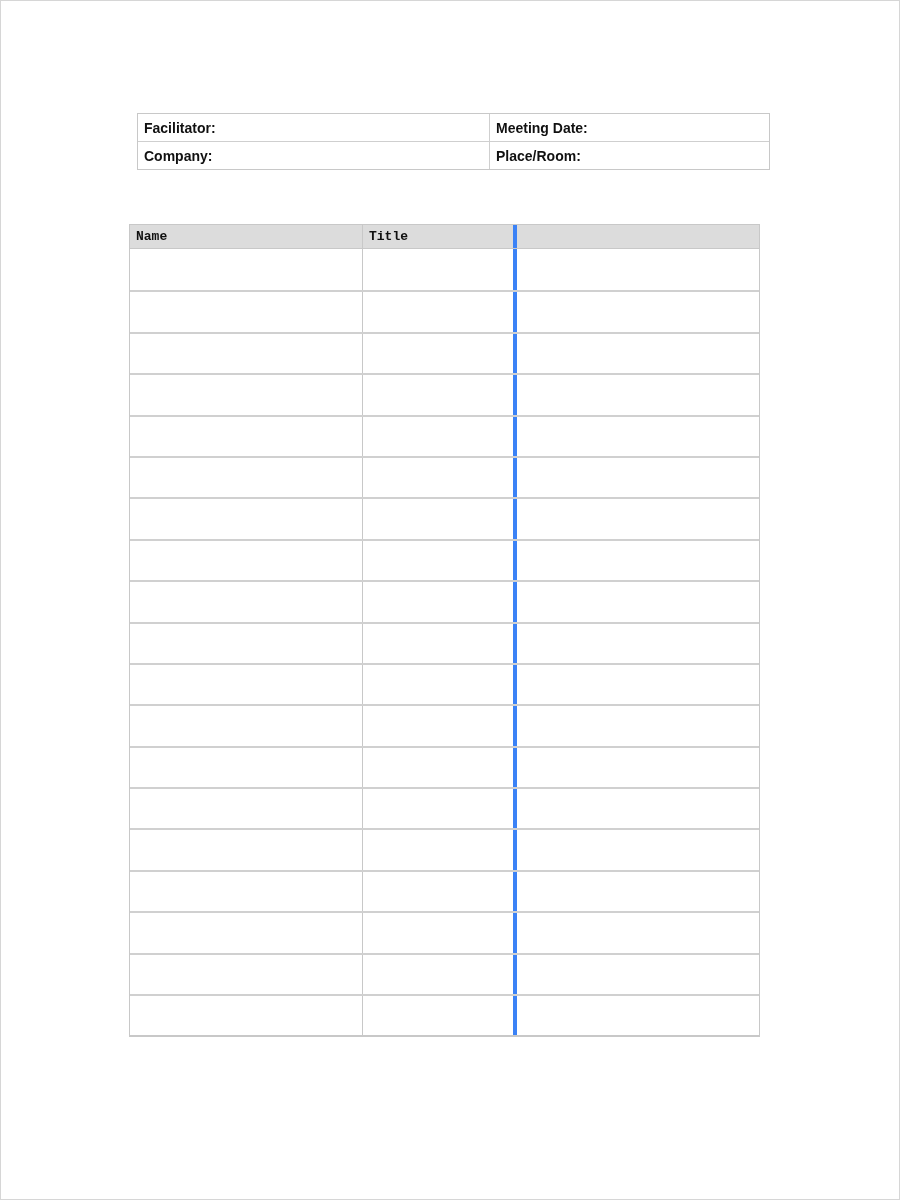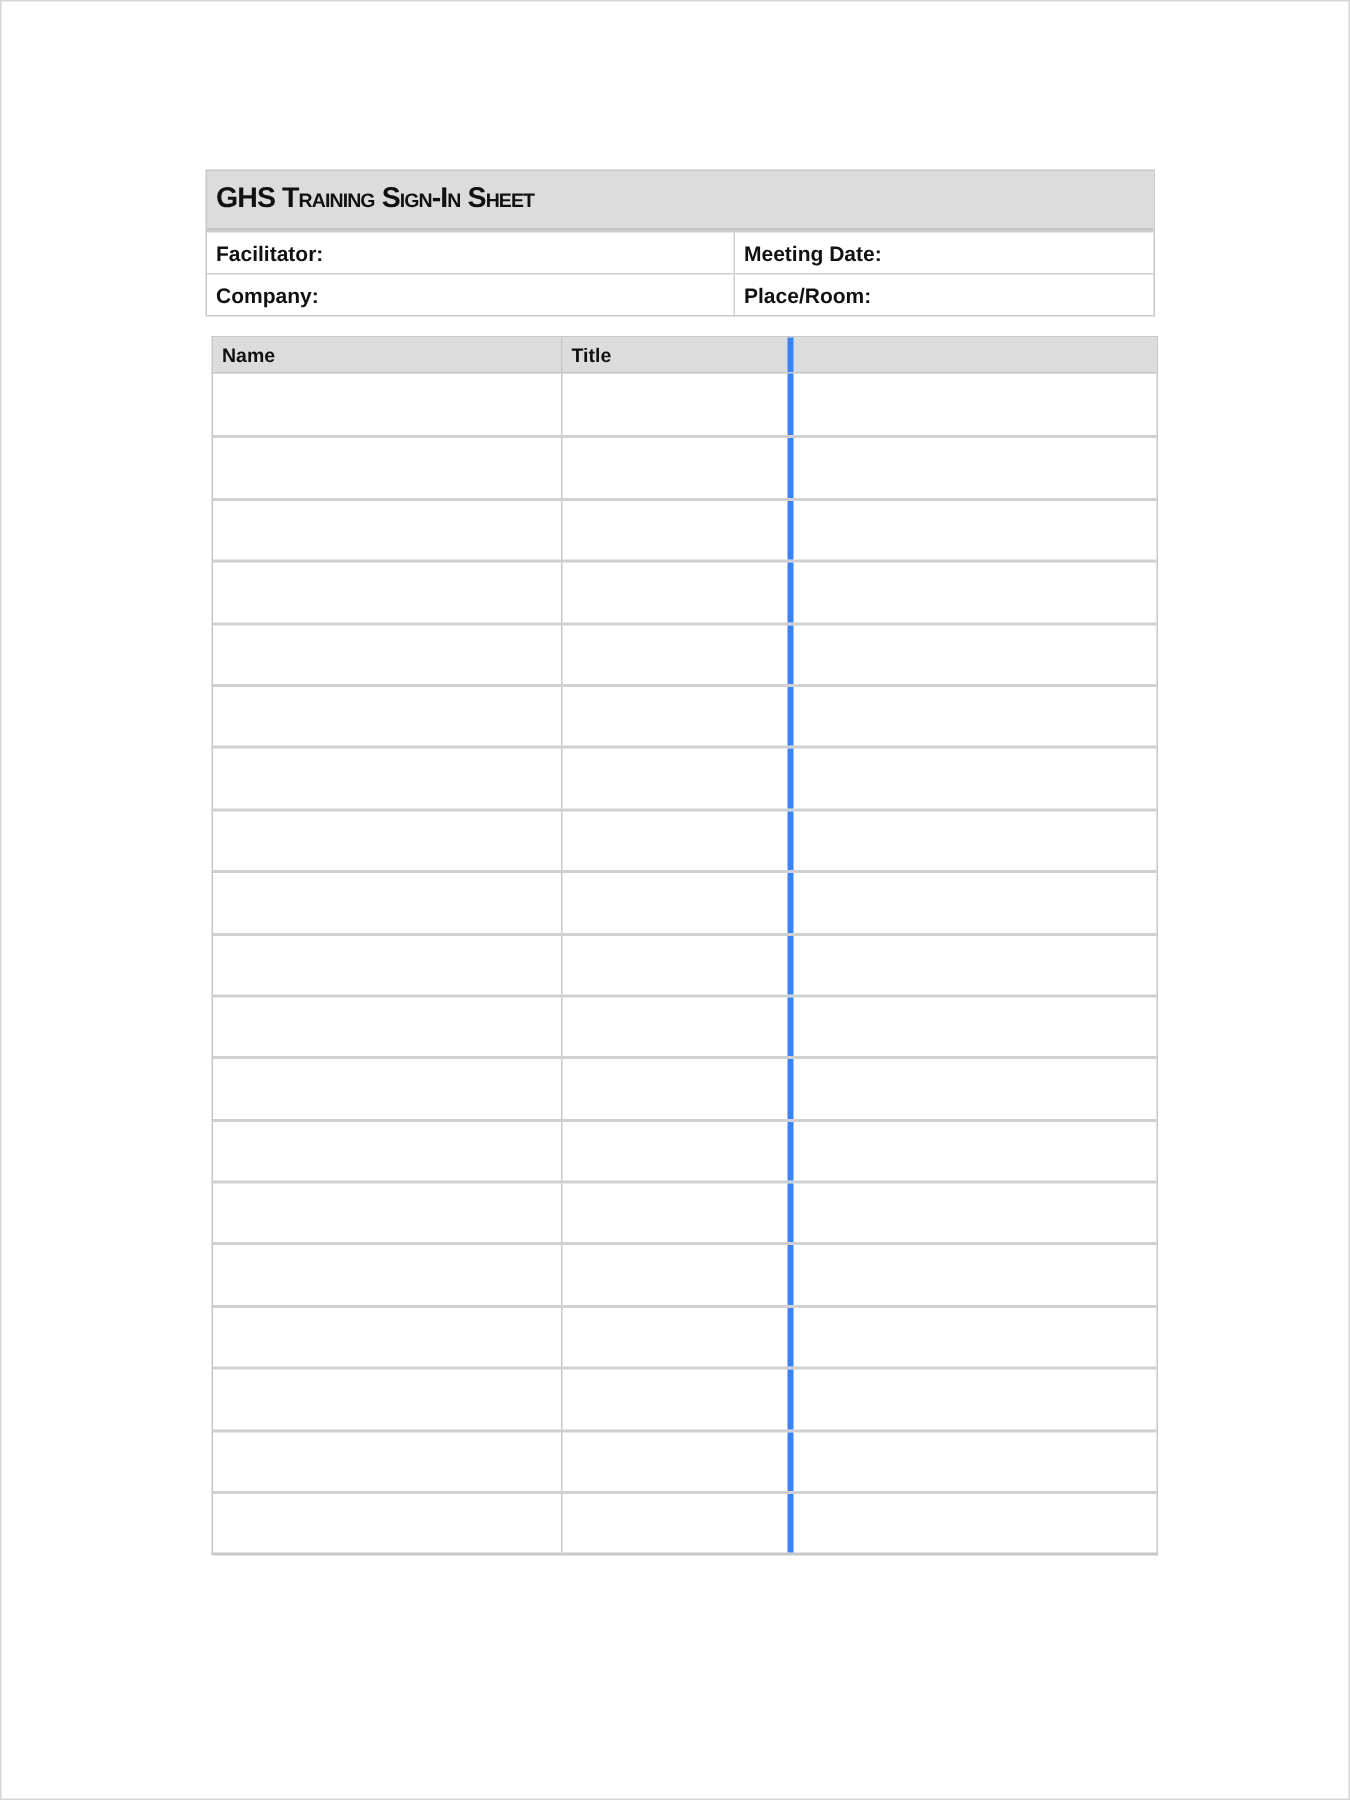--- a/index.html
+++ b/index.html
@@ -5,39 +5,36 @@
   html, body { margin:0; padding:0; background:#fff; }
   body { width:900px; height:1200px; position:relative; overflow:hidden; font-family:"Liberation Sans", "DejaVu Sans", sans-serif; }
   .page { position:absolute; left:0; top:0; width:898px; height:1198px; border:1px solid #d6d6d6; background:#fff; }
   .info { position:absolute; left:136px; top:112px; width:631px; border:1px solid #c8c8c8; border-collapse:collapse; }
   .title-bar { height:38px; background:#dcdcdc; border-bottom:2px solid #c8c8c8; display:flex; align-items:center; padding-left:6px; }
   .title-bar span { font-size:19px; font-weight:bold; color:#111; letter-spacing:-0.6px; font-variant:small-caps; }
   .info-row { display:flex; height:27px; border-top:1px solid #cfcfcf; }
   .info-row:first-of-type { border-top:none; }
   .cell-l { width:352px; border-right:1px solid #cfcfcf; display:flex; align-items:center; padding-left:6px; font-size:14px; font-weight:bold; color:#111; box-sizing:border-box; }
   .cell-r { flex:1; display:flex; align-items:center; padding-left:6px; font-size:14px; font-weight:bold; color:#111; }
-  .grid { position:absolute; left:140px; top:223px; width:631px; border:1px solid #c8c8c8; border-bottom:2px solid #c8c8c8; box-sizing:border-box; }
+  .grid { position:absolute; left:128px; top:223px; width:631px; border:1px solid #c8c8c8; border-bottom:2px solid #c8c8c8; box-sizing:border-box;font-family:Liberation Mono, monospace; }
   .grid-head { display:flex; height:23px; background:#dcdcdc; border-bottom:1px solid #c8c8c8; }
   .grid-head div { display:flex; align-items:center; padding-left:6px; font-size:13px; font-weight:bold; color:#111; box-sizing:border-box; }
   .c1 { width:233px; border-right:1px solid #c8c8c8; }
   .c2 { width:154px; border-right:4px solid #3b82f6;text-align:center; }
   .c3 { flex:1; }
   .grid-row { display:flex; height:41.4px; border-top:2px solid #d0d0d0; box-sizing:border-box; }
   .grid-row:first-child { border-top:none; }
   .grid-row div { box-sizing:border-box; }
 </style>
 </head>
 <body>
 
 <div class="page">
 
   <div class="info">
-    <div class="title-bar">
-      <span>GHS Training Sign-In Sheet</span>
-    </div>
     <div class="info-row">
       <div class="cell-l">
         <span>Facilitator:</span>
       </div>
       <div class="cell-r">
         <span>Meeting Date:</span>
       </div>
     </div>
     <div class="info-row">
       <div class="cell-l">

